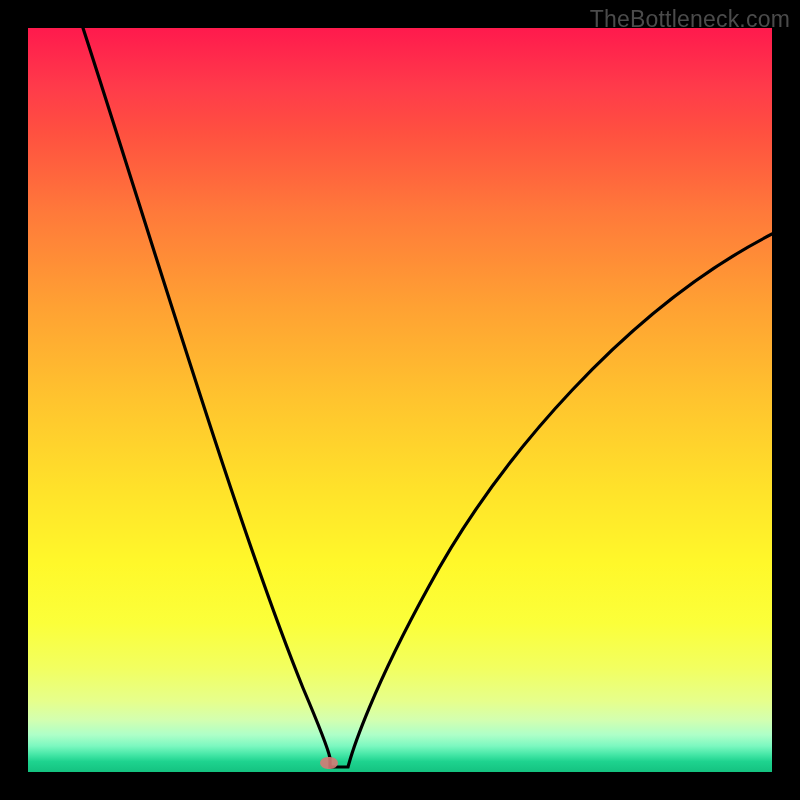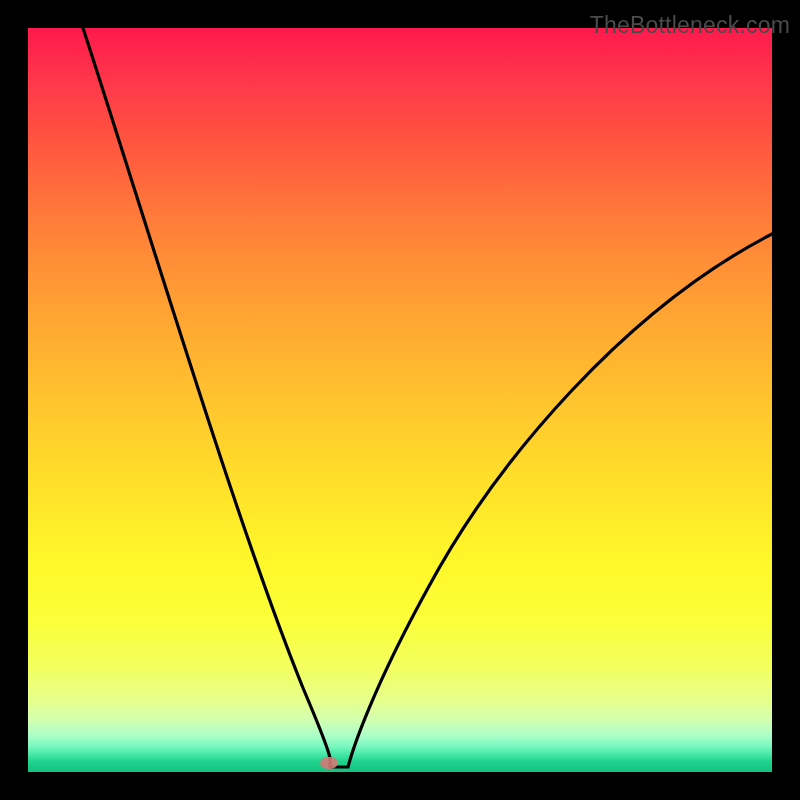--- a/index.html
+++ b/index.html
@@ -72,21 +72,20 @@
   }
   .watermark {
     position: absolute;
     top: 6px;
     right: 10px;
     color: #4b4b4b;
     font-size: 23px;
     font-weight: 500;
     letter-spacing: 0.2px;
     user-select: none;
-    margin-top: 6px;
   }
 </style>
 </head>
 <body>
 
 <div class="frame">
 
   <div class="plot">
     <div class="gradient"></div>
 

